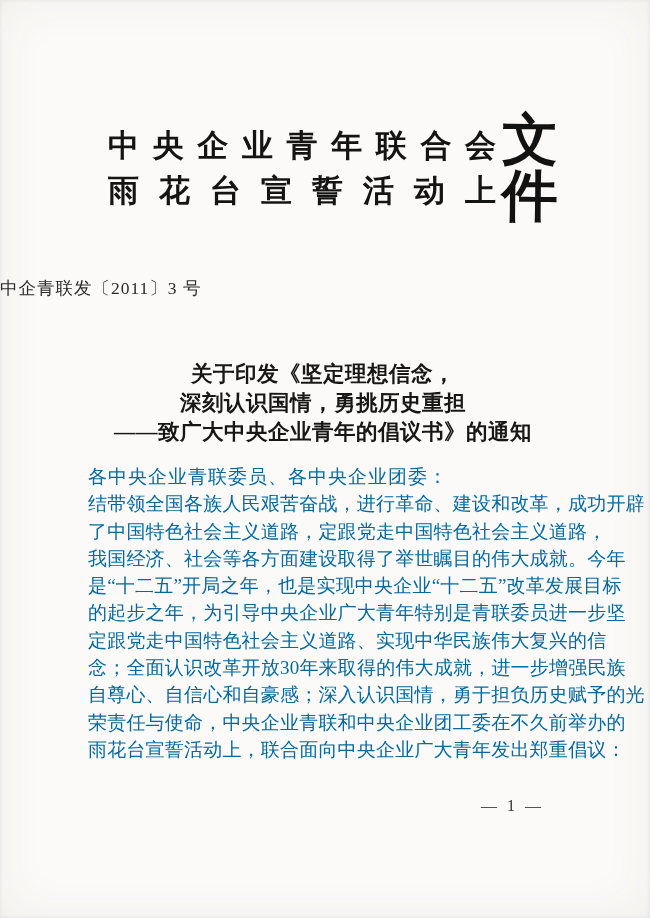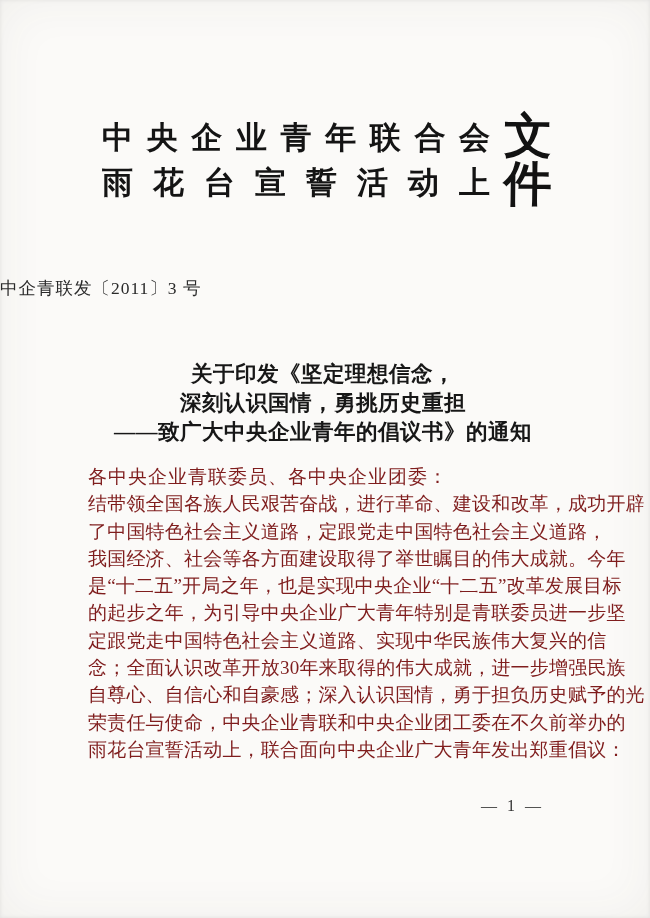--- a/index.html
+++ b/index.html
@@ -16,42 +16,41 @@
     box-shadow: inset 0 0 50px rgba(60,60,55,0.06), inset 0 0 4px rgba(0,0,0,0.08);
     font-family: "Liberation Serif", "DejaVu Serif", serif;
     color: #262626;
     overflow: hidden;
   }
 
   
   .letterhead {
     position: absolute;
     top: 112px;
-    left: 102px;
+    left: 108px;
     width: 466px;
     display: flex;
     align-items: center;
-    gap: 8px;
   }
   .org-names {
     width: 388px;
     flex: 0 0 388px;
   }
   .org-line {
     font-size: 31px;
     font-weight: bold;
     color: #141414;
     line-height: 45px;
     height: 45px;
     text-align: justify;
     text-align-last: justify;
     white-space: nowrap;
   }
   .doc-type {
-    font-size: 48px;
+    font-size: 56px;
     font-weight: bold;
     color: #121212;
     margin-left: 6px;
     line-height: 1;
     letter-spacing: 1px;
     transform: rotate(0.6deg);
   }
 
   
   .doc-number {
@@ -79,21 +78,21 @@
     letter-spacing: 0.5px;
   }
 
   
   .body-text {
     position: absolute;
     top: 463px;
     left: 88px;
     width: 476px;
     font-size: 19px;
-    color: #7f1d1d;
+    color: #0369a1;
   }
   .body-line {
     height: 27.3px;
     line-height: 27.3px;
     text-align: justify;
     text-align-last: justify;
     white-space: nowrap;
     letter-spacing: 0.2px;
   }
   .body-line.salutation {

